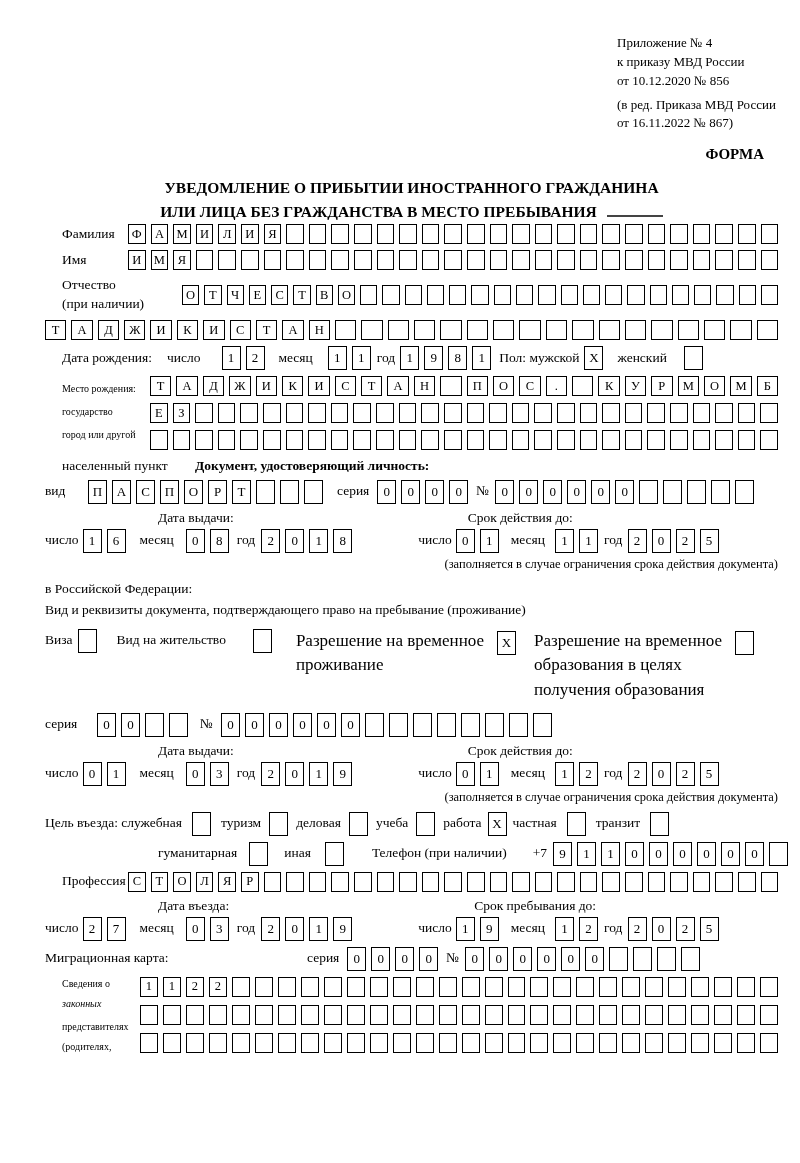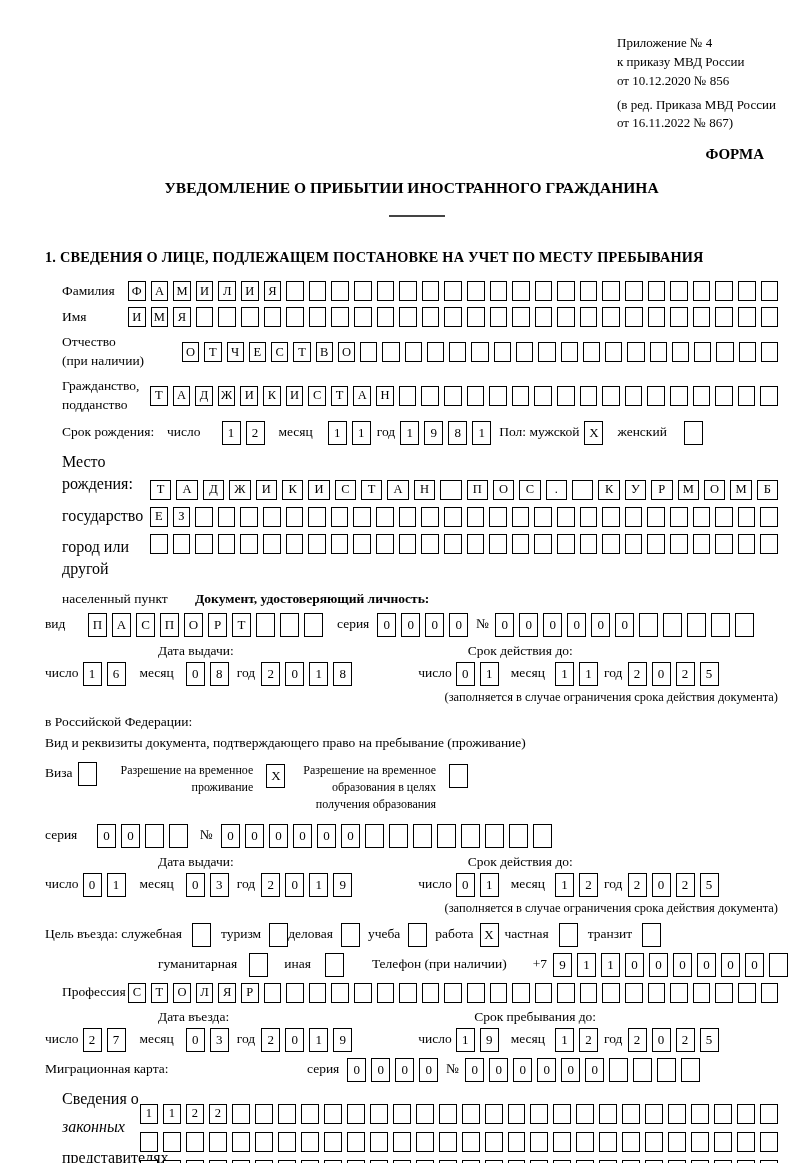--- a/index.html
+++ b/index.html
@@ -17,21 +17,21 @@
   .forma { text-align:right; padding-right:14px; font-weight:bold; font-size:15px; margin-top:13px; }
 
   .title { text-align:center; font-weight:bold; font-size:15.5px; line-height:1.55; margin-top:13px; }
   .blank-line { display:inline-block; width:56px; border-bottom:2px solid #444; height:0.85em; margin-left:10px; }
 
   .sec-heading { font-weight:bold; font-size:14.3px; margin-top:25px; margin-bottom:15px; letter-spacing:0.2px; }
 
   
   .row { display:flex; align-items:center; margin-bottom:6px; }
   .lbl { font-size:13.5px; line-height:1.4; flex:none; }
-  .lblcol { flex:none; font-size:16px; line-height:1.4; }
+  .lblcol { flex:none; font-size:10px; line-height:1.4; }
   .lblcol div { margin-bottom:9px; }
   .indent { padding-left:17px; }
 
   .cells { display:flex; gap:5px; align-items:flex-start; flex:none; }
   .cells.grow { flex:1 1 auto; }
   .cells.grow .cell { flex:1 1 0; width:auto; min-width:0; }
   .cell {
     flex:none; width:16px; height:20px; border:1.6px solid #000;
     display:flex; align-items:center; justify-content:center;
     font-size:12.5px; background:#fff;
@@ -41,46 +41,45 @@
   .grp { display:flex; align-items:center; gap:5px; flex:none; }
 
   .w83 { width:83px; } .w105 { width:105px; } .w137 { width:137px; }
 
   .doc-header { text-align:left; font-weight:bold; font-size:13.5px; flex:1; }
   .date-labels { display:flex; font-size:13.5px; margin-bottom:3px; }
   .note { font-size:12.5px; text-align:right; margin-top:-2px; margin-bottom:7px; }
   .plain { font-size:13.5px; line-height:1.55; }
 
   .cbrow { display:flex; align-items:flex-start; margin:8px 0 10px 0; }
-  .cb-text { font-size:12px; line-height:1.45; text-align:right; }
+  .cb-text { font-size:17px; line-height:1.45; text-align:left; }
   .mt2 { margin-top:2px; }
   .rowgap { margin-bottom:7px; }
 </style>
 </head>
 <body>
 
 <div class="page">
 
   <div class="appendix">
     <div>Приложение № 4</div>
     <div>к приказу МВД России</div>
     <div>от 10.12.2020 № 856</div>
     <div class="blk2">(в ред. Приказа МВД России</div>
     <div>от 16.11.2022 № 867)</div>
   </div>
   <div class="forma">ФОРМА</div>
 
   <div class="title">
     <div>УВЕДОМЛЕНИЕ О ПРИБЫТИИ ИНОСТРАННОГО ГРАЖДАНИНА</div>
     <div>
-      <span class="blank-line"></span>
-    </div>
-  </div>
-
-  <div class="sec-heading">1. СВЕДЕНИЯ О ЛИЦЕ, ПОДЛЕЖАЩЕМ ПОСТАНОВКЕ НА УЧЕТ ПО МЕСТУ ПРЕБЫВАНИЯ</div>
+      <span>ИЛИ ЛИЦА БЕЗ ГРАЖДАНСТВА В МЕСТО ПРЕБЫВАНИЯ</span><span class="blank-line"></span>
+    </div>
+  </div>
+
 
   <div class="row">
     <span class="lbl w83 indent">Фамилия</span>
     <span class="cells grow">
         <span class="cell">Ф</span>
         <span class="cell">А</span>
         <span class="cell">М</span>
         <span class="cell">И</span>
         <span class="cell">Л</span>
         <span class="cell">И</span>
@@ -175,24 +174,20 @@
         <span class="cell"></span>
         <span class="cell"></span>
         <span class="cell"></span>
         <span class="cell"></span>
         <span class="cell"></span>
         <span class="cell"></span>
       </span>
   </div>
 
   <div class="row">
-    <span class="lbl w105 indent">
-      <span>Гражданство,</span><br>
-      <span>подданство</span>
-    </span>
     <span class="cells grow">
         <span class="cell">Т</span>
         <span class="cell">А</span>
         <span class="cell">Д</span>
         <span class="cell">Ж</span>
         <span class="cell">И</span>
         <span class="cell">К</span>
         <span class="cell">И</span>
         <span class="cell">С</span>
         <span class="cell">Т</span>
@@ -212,21 +207,21 @@
         <span class="cell"></span>
         <span class="cell"></span>
         <span class="cell"></span>
         <span class="cell"></span>
         <span class="cell"></span>
         <span class="cell"></span>
       </span>
   </div>
 
   <div class="row" style="align-items:center; margin-top:4px;">
-    <span class="lbl indent" style="width:122px;">Срок рождения:</span>
+    <span class="lbl indent" style="width:122px;">Дата рождения:</span>
     <div class="grp" style="margin-right:14px;">
       <span class="lbl">число</span>
       <span class="cells cb" style="margin-left:16px;">
           <span class="cell">1</span>
           <span class="cell">2</span>
         </span>
     </div>
     <div class="grp" style="margin-right:6px;">
       <span class="lbl">месяц</span>
       <span class="cells cb" style="margin-left:10px;">
@@ -441,20 +436,26 @@
   <div class="plain" style="margin-top:6px;">в Российской Федерации:</div>
   <div class="plain">Вид и реквизиты документа, подтверждающего право на пребывание (проживание)</div>
 
   <div class="cbrow">
     <div class="grp">
       <span class="lbl">Виза</span>
       <span class="cells cb">
           <span class="cell"></span>
         </span>
     </div>
+    <div class="grp" style="margin-left:20px;">
+      <span class="lbl">Вид на жительство</span>
+      <span class="cells cb" style="margin-left:22px;">
+          <span class="cell"></span>
+        </span>
+    </div>
     <div class="grp" style="margin-left:24px; align-items:flex-start;">
       <span class="cb-text">
         <span>Разрешение на временное</span><br>
         <span>проживание</span>
       </span>
       <span class="cells cb mt2" style="margin-left:8px;">
           <span class="cell">X</span>
         </span>
     </div>
     <div class="grp" style="margin-left:18px; align-items:flex-start;">
@@ -541,21 +542,21 @@
 
   <div class="row" style="align-items:center; margin-top:2px;">
     <span class="lbl">Цель въезда: служебная</span>
     <span class="cells cb" style="margin-left:10px;">
         <span class="cell"></span>
       </span>
     <span class="lbl" style="margin-left:10px;">туризм</span>
     <span class="cells cb" style="margin-left:8px;">
         <span class="cell"></span>
       </span>
-    <span class="lbl" style="">деловая</span>
+    <span class="lbl" style="margin-left:8px;">деловая</span>
     <span class="cells cb" style="margin-left:8px;">
         <span class="cell"></span>
       </span>
     <span class="lbl" style="margin-left:8px;">учеба</span>
     <span class="cells cb" style="margin-left:8px;">
         <span class="cell"></span>
       </span>
     <span class="lbl" style="margin-left:8px;">работа</span>
     <span class="cells cb" style="margin-left:6px;">
         <span class="cell">X</span>

